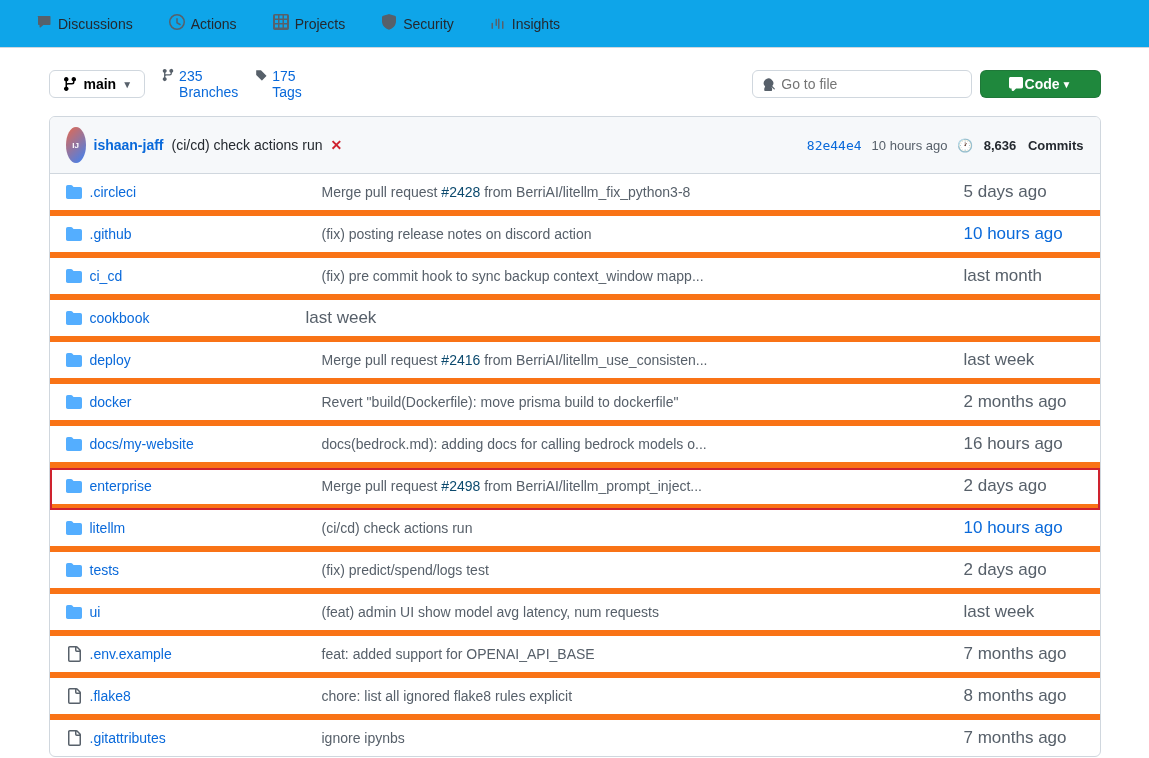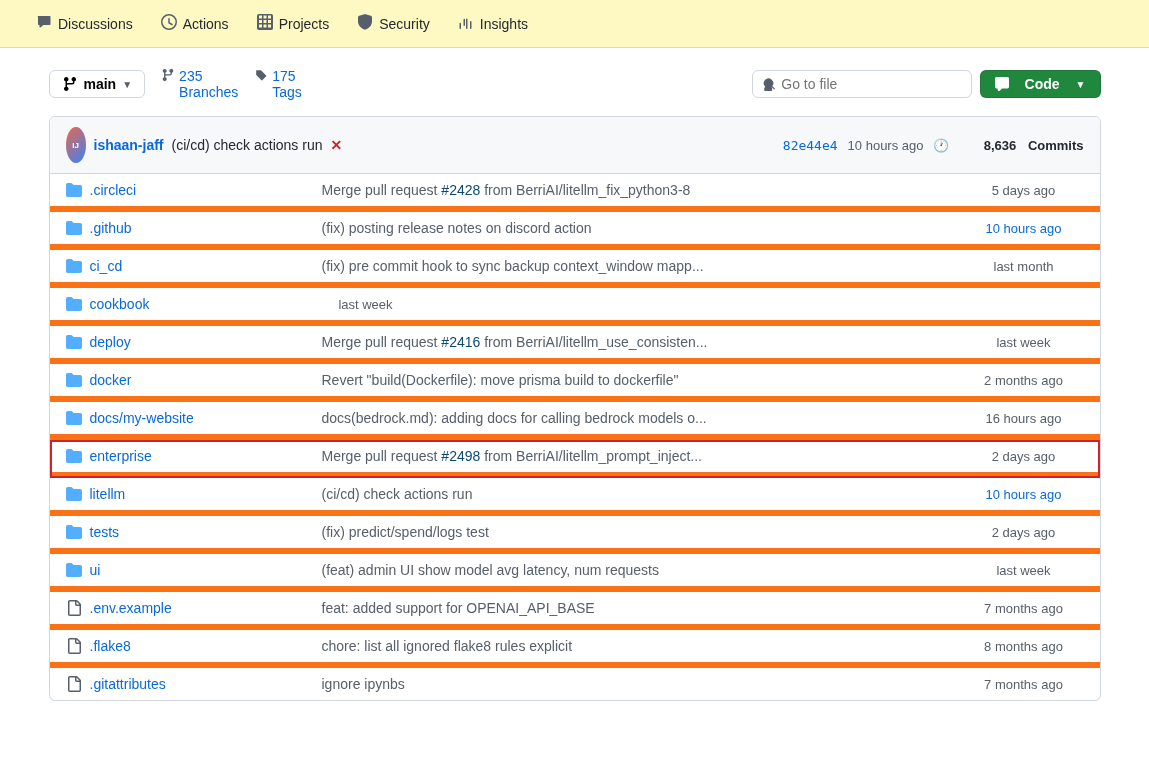--- a/index.html
+++ b/index.html
@@ -8,22 +8,22 @@
       font-size: 14px;
       background: #ffffff;
       color: #24292f;
     }
     
     .top-nav {
       display: flex;
       align-items: center;
       padding: 8px 24px;
       border-bottom: 1px solid #d0d7de;
-      background: #fef9c3;
-      gap: 4px;
+      background: #0ea5e9;
+      gap: 12px;
     }
     .nav-item {
       display: flex;
       align-items: center;
       gap: 6px;
       padding: 6px 12px;
       border-radius: 6px;
       cursor: pointer;
       color: #24292f;
       font-size: 14px;
@@ -84,22 +84,22 @@
       border: none;
       outline: none;
       font-size: 14px;
       color: #57606a;
       width: 100%;
       background: transparent;
     }
     .code-btn {
       display: flex;
       align-items: center;
-      gap: 16px;
-      padding: 5px 14px;
+      gap: 2px;
+      padding: 5px 28px;
       background: #1f883d;
       color: white;
       border: 1px solid rgba(31,35,40,0.15);
       border-radius: 6px;
       cursor: pointer;
       font-size: 14px;
       font-weight: 600;
     }
     .code-btn .chevron { font-size: 10px; }
 
@@ -136,21 +136,21 @@
     .commit-message { color: #24292f; }
     .commit-status-x { color: #cf222e; font-weight: bold; cursor: pointer; }
     .commit-right {
       display: flex;
       align-items: center;
       gap: 10px;
       color: #57606a;
       font-size: 13px;
     }
     .commit-sha { font-family: monospace; color: #0969da; text-decoration: none; }
-    .commit-count { display: flex; align-items: center; gap: 4px; font-weight: 600; color: #24292f; margin-left: 24px; }
+    .commit-count { display: flex; align-items: center; gap: 4px; font-weight: 600; color: #24292f; }
 
     
     .file-row {
       display: flex;
       align-items: center;
       padding: 8px 16px;
       border-bottom: 6px solid #f97316;
       font-size: 14px;
     }
     .file-row:last-child { border-bottom: none; }
@@ -170,23 +170,23 @@
       flex: 1;
       color: #57606a;
       overflow: hidden;
       text-overflow: ellipsis;
       white-space: nowrap;
       padding: 0 16px;
     }
     .file-col-message a { color: #0c4a6e; text-decoration: none; }
     .file-col-time {
       width: 120px;
-      text-align: center;
+      text-align: left;
       color: #57606a;
-      font-size: 13px;
+      font-size: 17px;
       flex-shrink: 0;
     }
     .file-col-time.recent { color: #0969da; }
   </style>
 </head>
 <body>
 
 <nav class="top-nav">
   <a class="nav-item">
     <span class="nav-icon">

